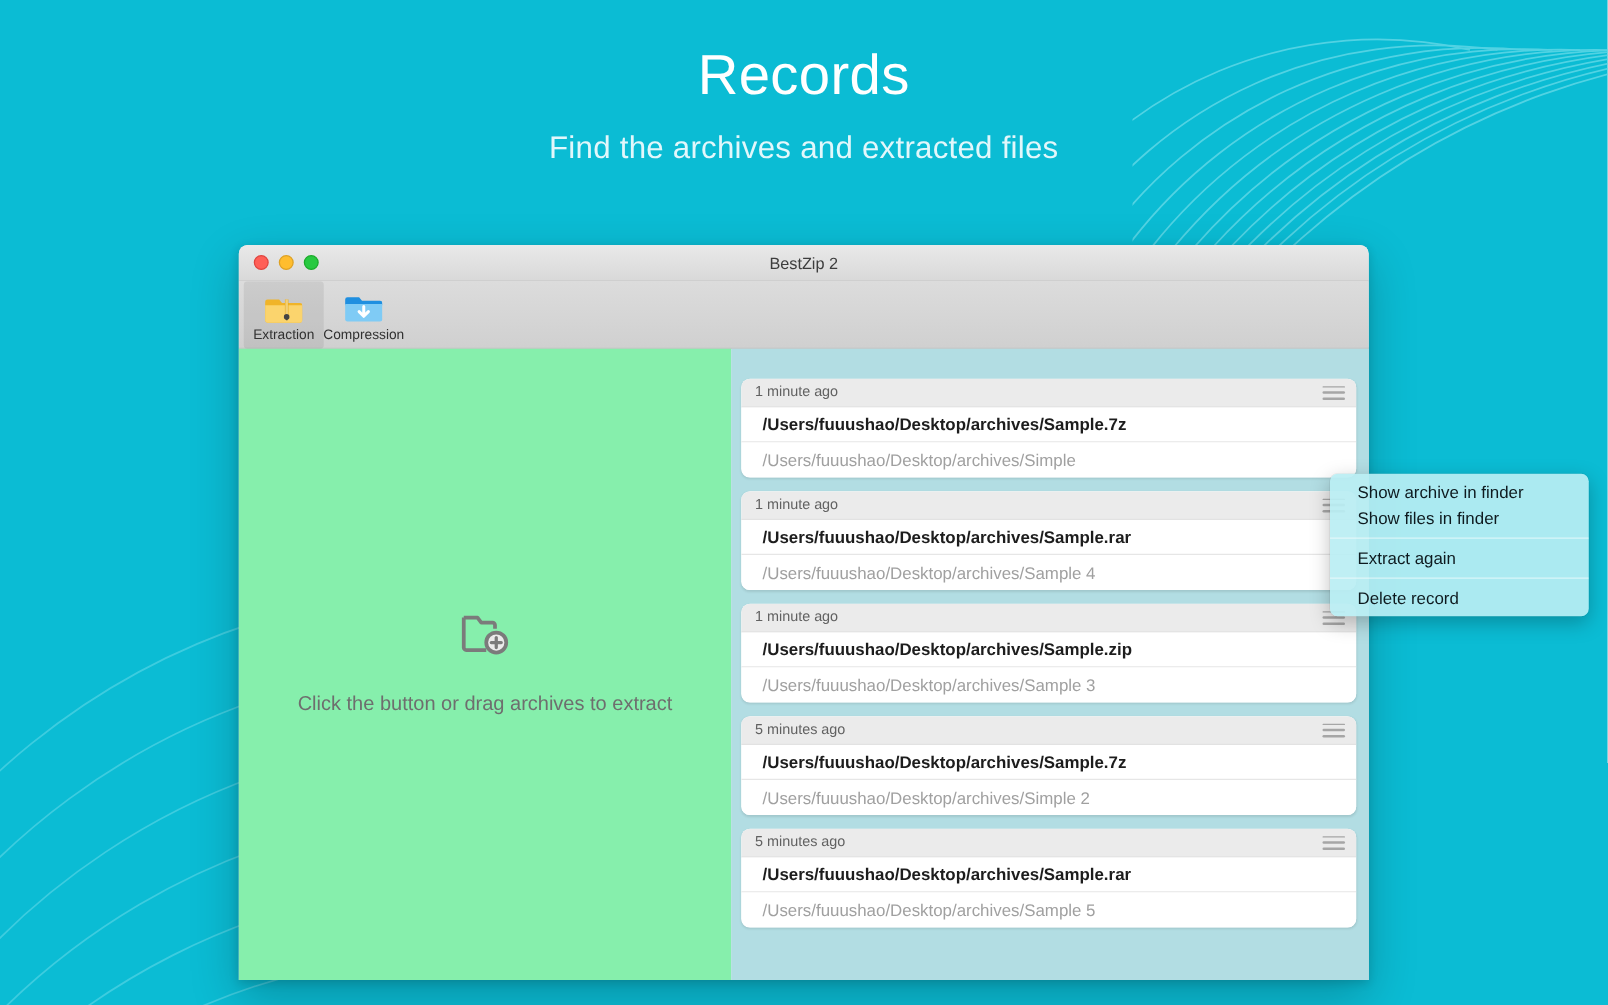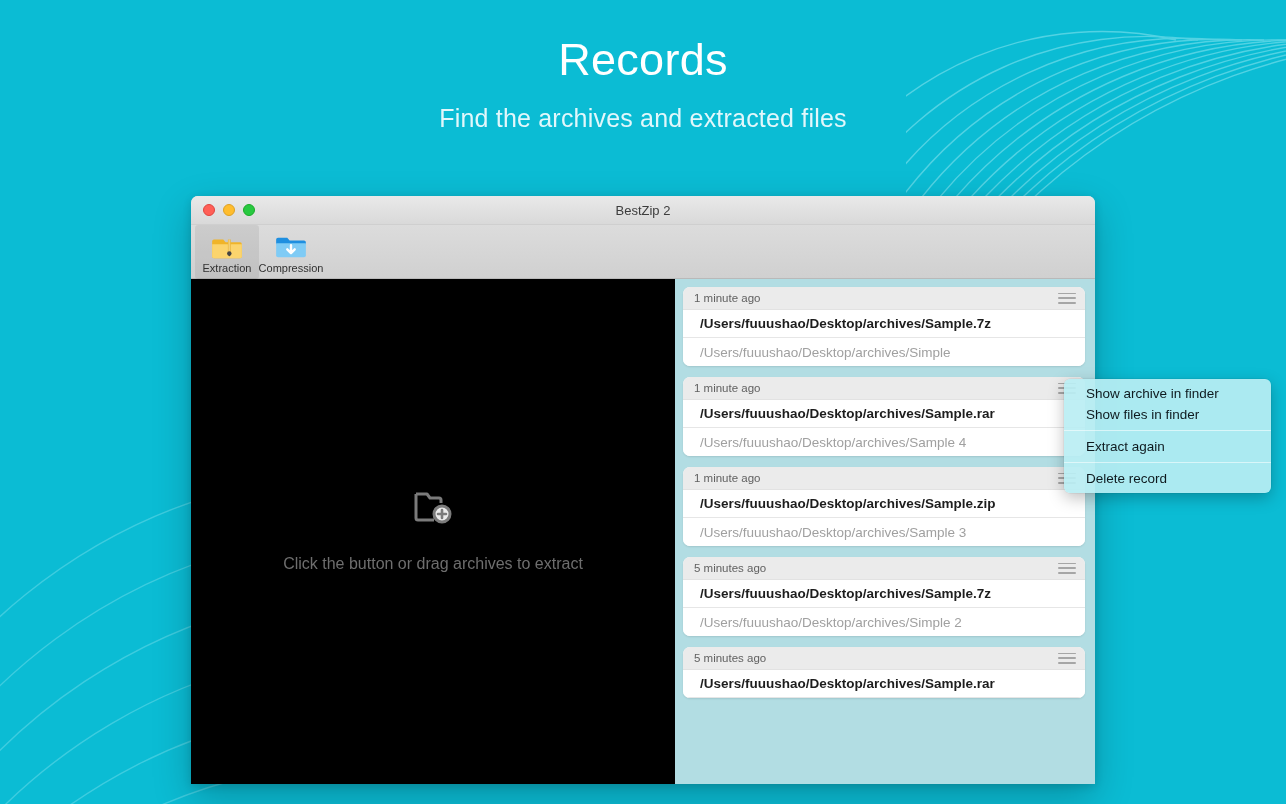--- a/index.html
+++ b/index.html
@@ -112,39 +112,39 @@
     color: #313131;
     margin-top: 2px;
     white-space: nowrap;
   }
   .tool-icon { width: 30px; height: 26px; }
 
   
   .win-body { flex: 1 1 auto; display: flex; min-height: 0; }
 
   .left-pane {
-    width: 484px;
-    background: #000000;
+    width: 394px;
+    background: #86efac;
     display: flex;
     align-items: center;
     justify-content: center;
     flex-direction: column;
     flex: 0 0 auto;
   }
   .drop-icon { margin-bottom: 30px; }
   .drop-text {
     font-size: 16px;
     color: #6e6e6e;
     font-weight: 300;
   }
 
   .right-pane {
     flex: 1 1 auto;
     background: #b2dde3;
-    padding: 8px 10px 0 8px;
+    padding: 24px 10px 0 8px;
     overflow: hidden;
     position: relative;
   }
 
   
   .record-card {
     background: #ffffff;
     border-radius: 7px;
     margin-bottom: 11px;
     overflow: hidden;
@@ -354,20 +354,21 @@
           <div class="record-card">
             <div class="rec-head">
               <span class="rec-time">5 minutes ago</span>
               <span class="hamburger">
                 <i></i>
                 <i></i>
                 <i></i>
               </span>
             </div>
             <div class="rec-row archive">/Users/fuuushao/Desktop/archives/Sample.rar</div>
+            <div class="rec-row dest">/Users/fuuushao/Desktop/archives/Sample 5</div>
           </div>
         </div>
     </div>
 
   </div>
 </div>
 
 <div class="context-menu">
   <div id="menu-container">
       <div class="menu-item">Show archive in finder</div>

